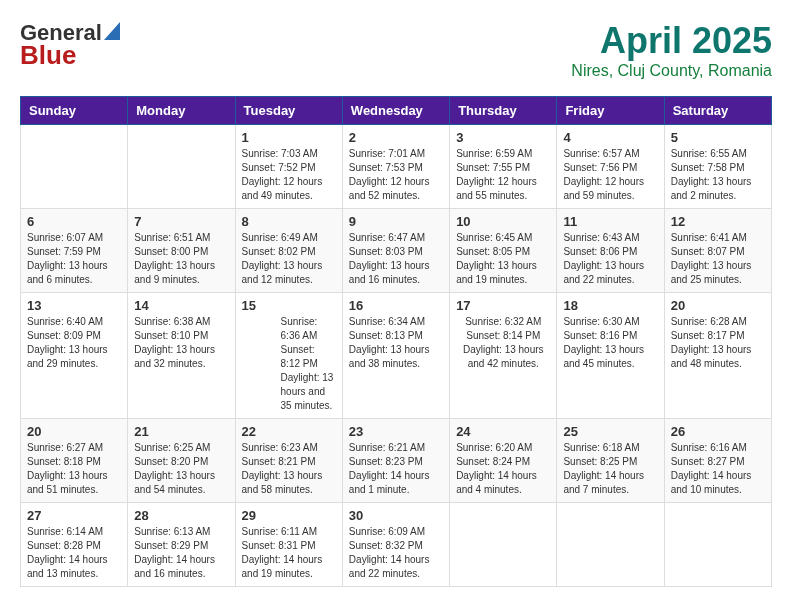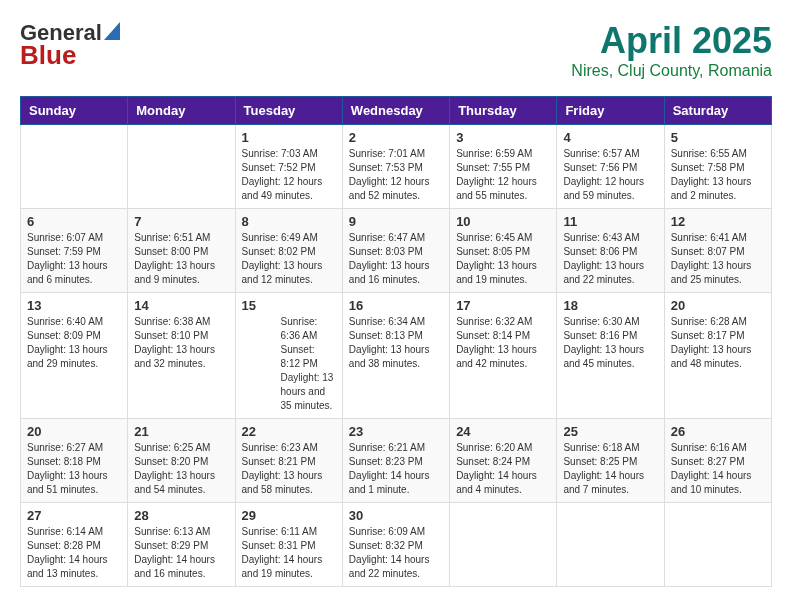--- a/index.html
+++ b/index.html
@@ -222,21 +222,21 @@
 Daylight: 13 hours and 35 minutes.</div>
         </td>
         <td>
           <span class="day-num">16</span>
           <div class="day-info" style="white-space: pre-line;">Sunrise: 6:34 AM
 Sunset: 8:13 PM
 Daylight: 13 hours and 38 minutes.</div>
         </td>
         <td>
           <span class="day-num">17</span>
-          <div class="day-info" style="white-space: pre-line;">Sunrise: 6:32 AM
+          <div class="day-info" style="white-space: pre-line; text-align: center;">Sunrise: 6:32 AM
 Sunset: 8:14 PM
 Daylight: 13 hours and 42 minutes.</div>
         </td>
         <td>
           <span class="day-num">18</span>
           <div class="day-info" style="white-space: pre-line;">Sunrise: 6:30 AM
 Sunset: 8:16 PM
 Daylight: 13 hours and 45 minutes.</div>
         </td>
         <td>

